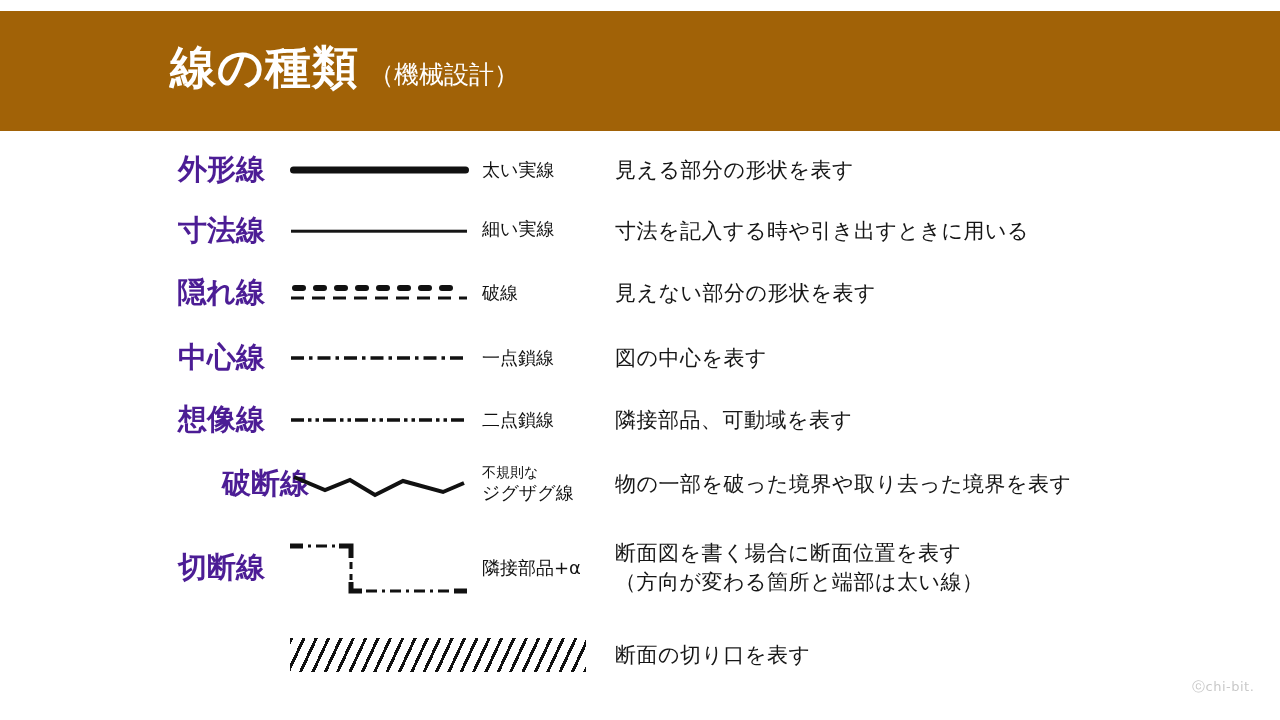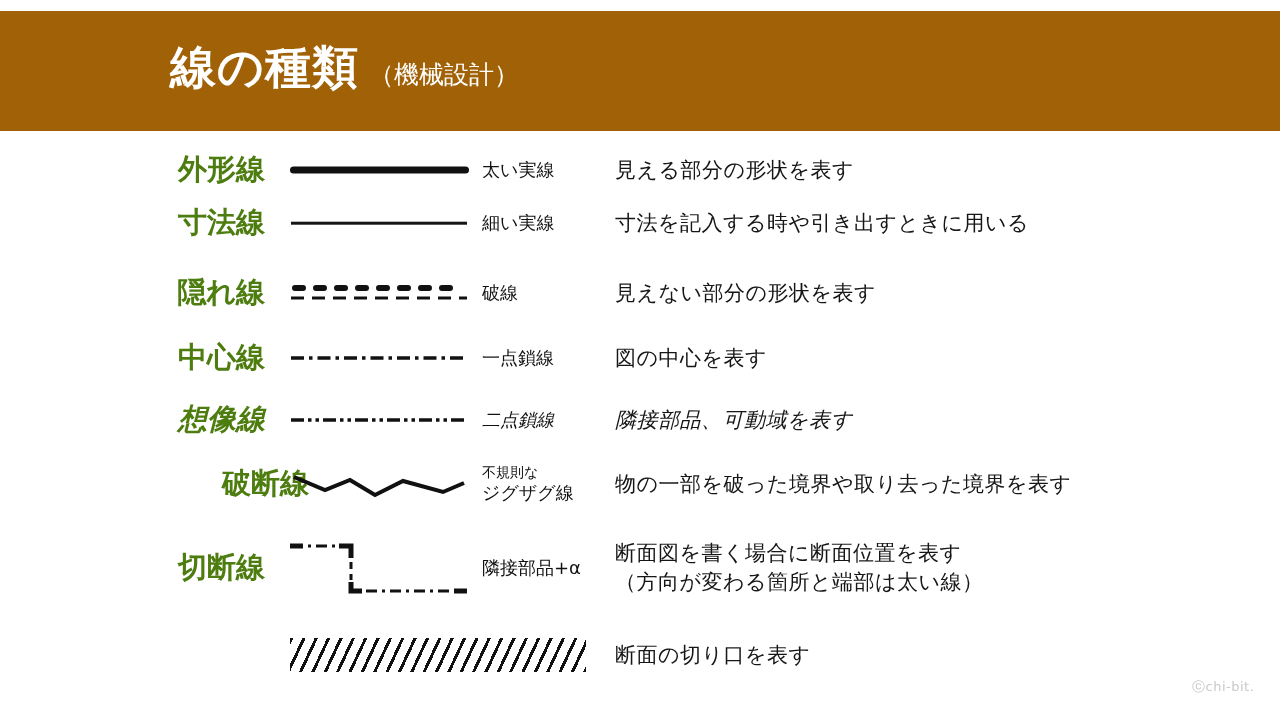--- a/index.html
+++ b/index.html
@@ -10,21 +10,21 @@
   }
   
   .header{position:absolute;top:0;left:0;width:1280px;height:120px;background:#a16207;margin-top:11px;}
   .title-wrap{position:absolute;left:170px;top:26px;display:flex;align-items:baseline;gap:10px;color:#fff;white-space:nowrap;}
   .title{font-size:46px;font-weight:700;letter-spacing:1px;}
   .subtitle{font-size:25px;font-weight:500;}
   
   .row{position:absolute;left:0;width:1280px;height:60px;}
   .row .name{
     position:absolute;right:1015px;top:50%;transform:translateY(-50%);
-    font-size:29px;font-weight:700;white-space:nowrap;color:#4d7c0f;
+    font-size:29px;font-weight:700;white-space:nowrap;color:#4c1d95;
   }
   .row .label{
     position:absolute;left:482px;top:50%;transform:translateY(-50%);
     font-size:18px;color:#111;white-space:nowrap;line-height:1.2;
   }
   .row .label.two span{display:block;}
   .row .label .label-top{font-size:14px;font-family:Liberation Serif, serif;}
   .row .desc{
     position:absolute;left:615px;top:50%;transform:translateY(-50%);
     font-size:21px;color:#161616;white-space:nowrap;letter-spacing:0.5px;
@@ -52,21 +52,21 @@
   </div>
 </div>
 
 <div class="row" style="top:140px;">
   <span class="name">外形線</span>
   <div class="sample s-thick s-center"></div>
   <span class="label">太い実線</span>
   <span class="desc">見える部分の形状を表す</span>
 </div>
 
-<div class="row" style="top:193px;">
+<div class="row" style="top:201px;font-family:Liberation Mono, monospace;">
   <span class="name">寸法線</span>
   <div class="sample s-thin s-center"></div>
   <span class="label">細い実線</span>
   <span class="desc">寸法を記入する時や引き出すときに用いる</span>
 </div>
 
 <div class="row" style="top:263px;">
   <span class="name">隠れ線</span>
   <svg class="sample s-center" style="left:290px;" width="178" height="20">
     <line x1="5" y1="5" x2="173" y2="5" stroke-width="6" stroke-linecap="round" stroke-dasharray="8 13"></line>
@@ -78,21 +78,21 @@
 
 <div class="row" style="top:328px;text-decoration:underline;">
   <span class="name">中心線</span>
   <svg class="sample s-center" style="left:290px;" width="178" height="8">
     <line x1="1" y1="4" x2="177" y2="4" stroke-width="3.5" stroke-dasharray="13 5 3.5 5"></line>
   </svg>
   <span class="label">一点鎖線</span>
   <span class="desc">図の中心を表す</span>
 </div>
 
-<div class="row" style="top:390px;font-style:italic;">
+<div class="row" style="top:390px;">
   <span class="name">想像線</span>
   <svg class="sample s-center" style="left:290px;" width="178" height="8">
     <line x1="1" y1="4" x2="177" y2="4" stroke-width="3.5" stroke-dasharray="13 4 3.5 4 3.5 4"></line>
   </svg>
   <span class="label">二点鎖線</span>
   <span class="desc">隣接部品、可動域を表す</span>
 </div>
 
 <div class="row" style="top:454px;padding-left:44px;">
   <span class="name">破断線</span>

